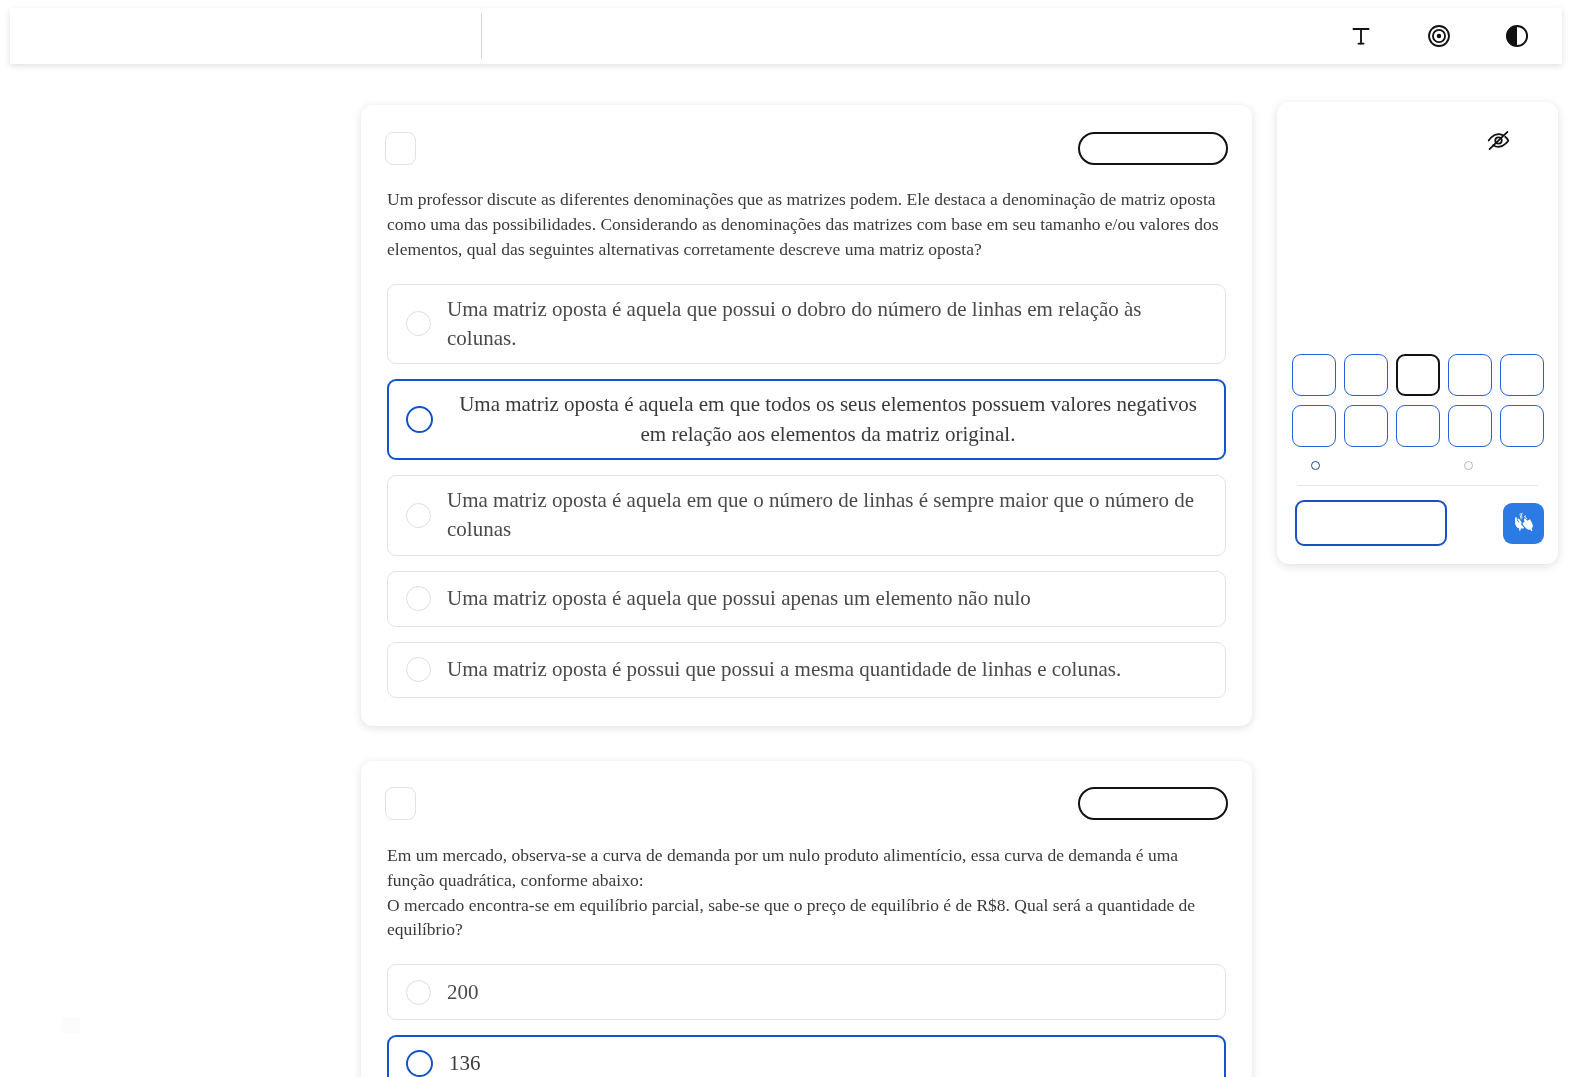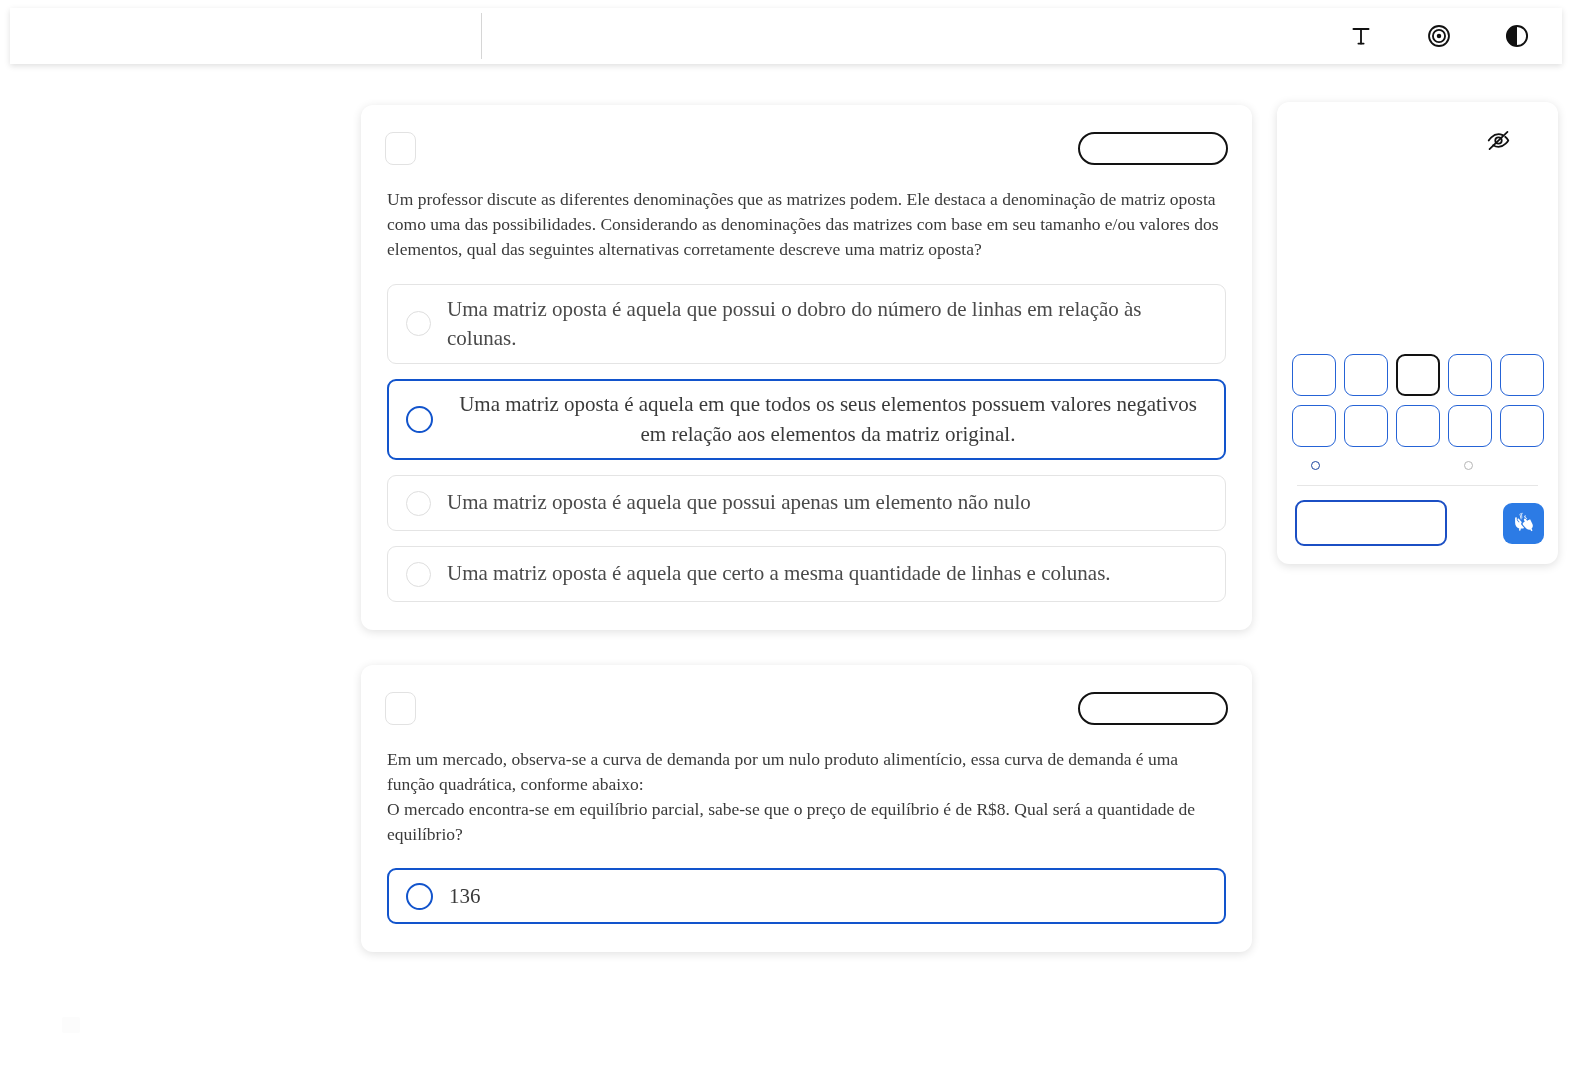--- a/index.html
+++ b/index.html
@@ -341,39 +341,47 @@
         <div class="option-row">
           <span class="option-radio"></span>
           <span class="option-text">Uma matriz oposta é aquela que possui o dobro do número de linhas em relação às colunas.</span>
         </div>
         <div class="option-row selected">
           <span class="option-radio"></span>
           <span class="option-text">Uma matriz oposta é aquela em que todos os seus elementos possuem valores negativos em relação aos elementos da matriz original.</span>
         </div>
         <div class="option-row">
           <span class="option-radio"></span>
+          <span class="option-text">Uma matriz oposta é aquela em que o número de linhas é sempre maior que o número de colunas</span>
+        </div>
+        <div class="option-row">
+          <span class="option-radio"></span>
           <span class="option-text">Uma matriz oposta é aquela que possui apenas um elemento não nulo</span>
         </div>
         <div class="option-row">
           <span class="option-radio"></span>
-          <span class="option-text">Uma matriz oposta é aquela que certo a mesma quantidade de linhas e colunas.</span>
+          <span class="option-text">Uma matriz oposta é possui que possui a mesma quantidade de linhas e colunas.</span>
         </div>
       </div>
     </div>
 
     <div class="question-card">
       <div class="q-card-top">
         <div class="q-flag-box"></div>
         <div class="q-badge-pill"></div>
       </div>
       <div class="q-statement">
         <p>Em um mercado, observa-se a curva de demanda por um nulo produto alimentício, essa curva de demanda é uma função quadrática, conforme abaixo:</p>
         <p>O mercado encontra-se em equilíbrio parcial, sabe-se que o preço de equilíbrio é de R$8. Qual será a quantidade de equilíbrio?</p>
       </div>
       <div class="options-list">
+        <div class="option-row">
+          <span class="option-radio"></span>
+          <span class="option-text">200</span>
+        </div>
         <div class="option-row selected">
           <span class="option-radio"></span>
           <span class="option-text" style="text-align:left;">136</span>
         </div>
       </div>
     </div>
 
   </div>
 
   <div class="nav-panel">

